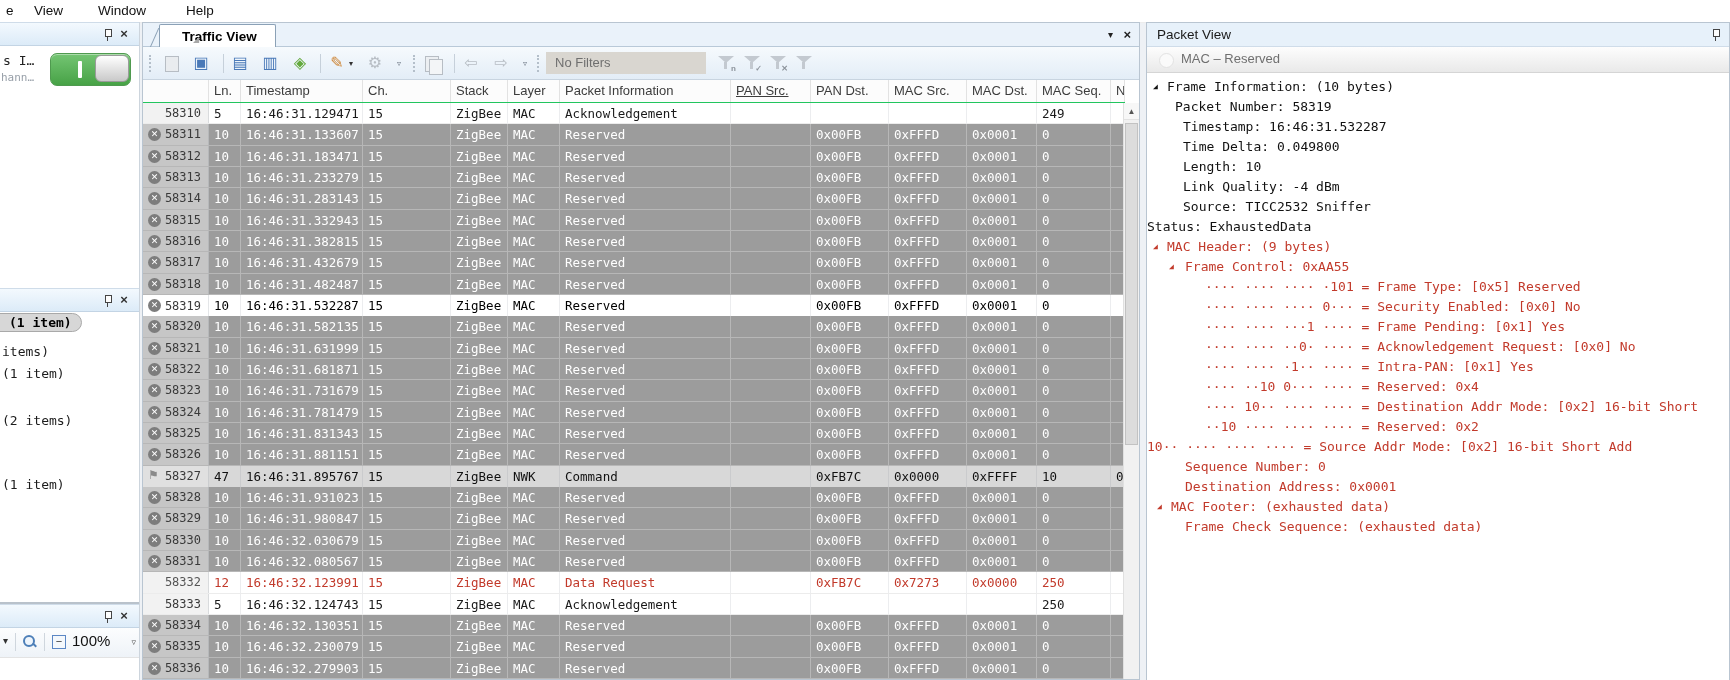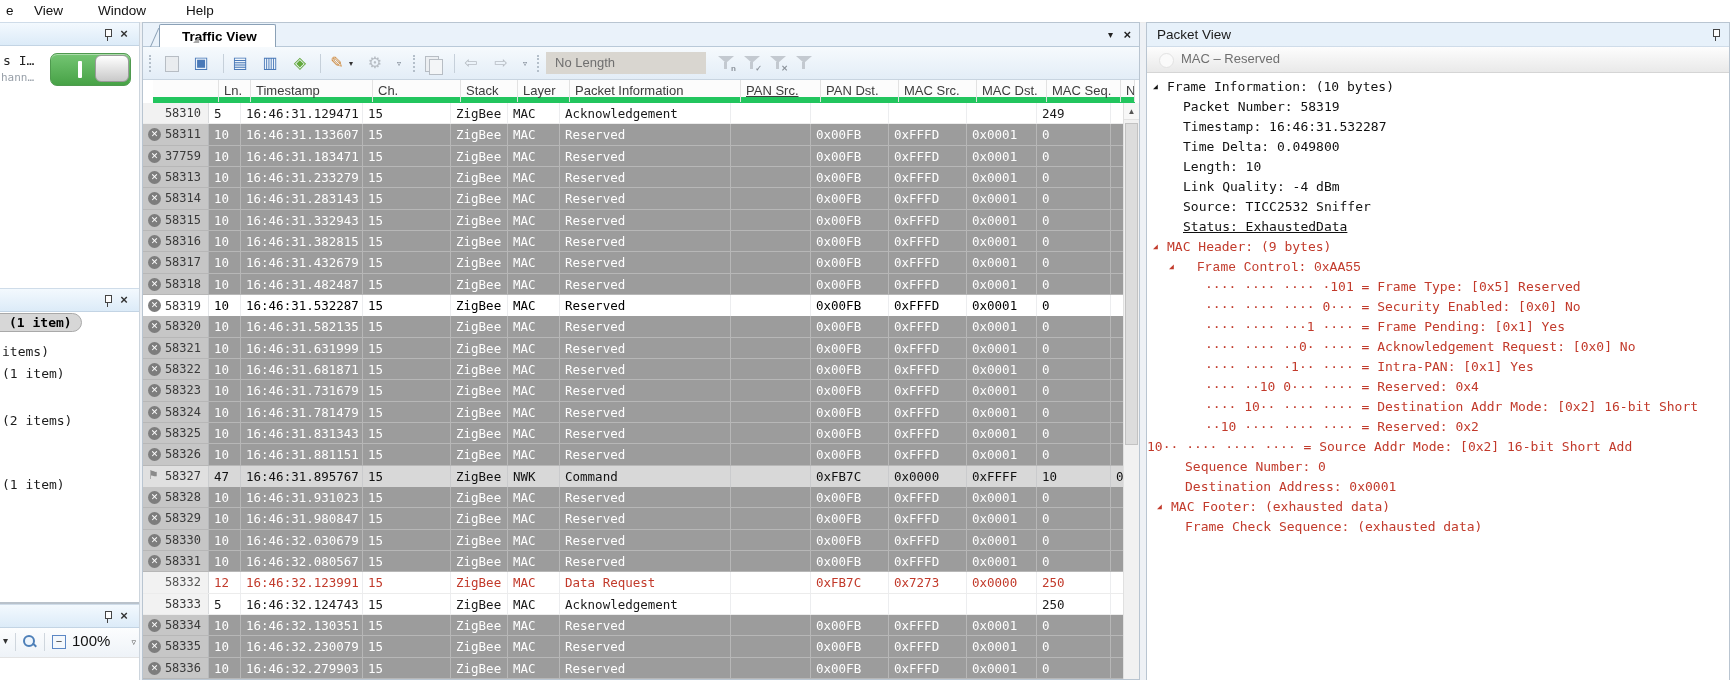--- a/index.html
+++ b/index.html
@@ -53,21 +53,21 @@
   .docshape{position:absolute;top:9px;width:12px;height:14px;border:1px solid #b7bdc4;background:#eceff2;}
   .mini-drop{position:absolute;top:12px;font-size:8px;color:#333;}
   .overflow2{position:absolute;top:12px;font-size:8px;color:#6b7682;}
   .filterbox{position:absolute;left:403px;top:5px;width:160px;height:22px;background:#d9d6d0;color:#6f6f6f;
              font-size:13px;line-height:22px;padding-left:9px;box-sizing:border-box;}
   .funnel{position:absolute;top:9px;width:16px;height:15px;}
   .funnel::before{content:"";position:absolute;left:0;top:0;border-left:8px solid transparent;border-right:8px solid transparent;border-top:7px solid #c3c9d0;}
   .funnel::after{content:"";position:absolute;left:6px;top:6px;width:3px;height:7px;background:#c3c9d0;}
   .funnel .sub{position:absolute;right:-2px;bottom:-2px;font-size:8px;color:#8b929a;font-weight:bold;}
   
-  .thead{position:absolute;left:0;top:57px;width:982px;height:23px;background:#fcfcfc;border-bottom:6px solid #22c55e;box-sizing:border-box;display:flex;margin-left:10px;}
+  .thead{position:absolute;left:0;top:57px;width:982px;height:23px;background:#fcfcfc;border-bottom:1px solid #22c55e;box-sizing:border-box;display:flex;}
   .hcell{height:22px;line-height:22px;font-size:13px;color:#3c3c3c;padding-left:5px;box-sizing:border-box;
          border-right:1px solid #e2e2e2;overflow:hidden;white-space:nowrap;flex:none;}
   .corner{position:absolute;left:50px;top:12px;font-size:8px;color:#a8a8a8;}
   .rows{position:absolute;left:0;top:80px;width:982px;height:576px;overflow:hidden;}
   .trow{display:flex;height:21.33px;font-family:"DejaVu Sans Mono",monospace;font-size:12.5px;}
   .tcell{flex:none;height:100%;line-height:21px;padding-left:5px;box-sizing:border-box;overflow:hidden;white-space:nowrap;
          border-right:1px solid rgba(120,130,140,.14);}
   .rowhead{flex:none;height:100%;box-sizing:border-box;display:flex;align-items:center;justify-content:flex-end;
            padding-right:7px;font-size:12px;color:#3a3a3a;border-right:1px solid rgba(120,130,140,.2);position:relative;}
   .err-ic{position:absolute;left:5px;top:4px;width:13px;height:13px;border-radius:50%;background:#7d7d7d;
@@ -172,21 +172,21 @@
       <span class="ticon ic-gray" style="left:222px;">⚙</span>
       <span class="overflow2" style="left:254px;">▿</span>
       <span class="grip" style="left:270px;"></span>
       <span class="docshape" style="left:282px;"></span>
       <span class="docshape" style="left:286px;top:12px;background:#f3f5f7;"></span>
       <span class="tsep" style="left:311px;"></span>
       <span class="ticon ic-gray" style="left:318px;">⇦</span>
       <span class="ticon ic-gray" style="left:348px;">⇨</span>
       <span class="overflow2" style="left:380px;">▿</span>
       <span class="grip" style="left:394px;"></span>
-      <span class="filterbox">No Length</span>
+      <span class="filterbox">No Filters</span>
       <span id="funnels"></span>
     <span class="funnel" style="left: 575px;">
           <span class="sub">n</span>
         </span><span class="funnel" style="left: 601px;">
           <span class="sub">✓</span>
         </span><span class="funnel" style="left: 627px;">
           <span class="sub">✕</span>
         </span><span class="funnel" style="left: 653px;">
           <span class="sub"></span>
         </span></div>
@@ -239,21 +239,21 @@
           <div class="tcell" style="width: 80px;"></div>
           <div class="tcell" style="width: 78px;">0x00FB</div>
           <div class="tcell" style="width: 78px;">0xFFFD</div>
           <div class="tcell" style="width: 70px;">0x0001</div>
           <div class="tcell" style="width: 74px;">0</div>
           <div class="tcell" style="width: 14px;"></div>
         </div>
         <div class="trow r-gray">
           <div class="rowhead" style="width: 66px;">
             <span class="err-ic">✕</span>
-            <span>37759</span>
+            <span>58312</span>
           </div>
           <div class="tcell" style="width: 32px;">10</div>
           <div class="tcell" style="width: 122px;">16:46:31.183471</div>
           <div class="tcell" style="width: 88px;">15</div>
           <div class="tcell" style="width: 57px;">ZigBee</div>
           <div class="tcell" style="width: 52px;">MAC</div>
           <div class="tcell" style="width: 171px;">Reserved</div>
           <div class="tcell" style="width: 80px;"></div>
           <div class="tcell" style="width: 78px;">0x00FB</div>
           <div class="tcell" style="width: 78px;">0xFFFD</div>
@@ -701,29 +701,29 @@
 
   <div class="packet">
     <div class="ptitle">Packet View</div>
     <span class="pin"></span>
     <div class="psub">
       <span class="circ"></span>
       <span class="txt">MAC – Reserved</span>
     </div>
     <div class="plines" id="plines">
         <div class="pline c-k"><span class="arr" style="left: 6px;">◢</span><span style="padding-left: 20px; display: inline-block;">Frame Information: (10 bytes)</span></div>
-        <div class="pline c-k"><span style="padding-left: 36px; display: inline-block;">Packet Number: 58319</span></div>
+        <div class="pline c-k"><span style="padding-left: 28px; display: inline-block;">Packet Number: 58319</span></div>
         <div class="pline c-k"><span style="padding-left: 36px; display: inline-block;">Timestamp: 16:46:31.532287</span></div>
         <div class="pline c-k"><span style="padding-left: 36px; display: inline-block;">Time Delta: 0.049800</span></div>
         <div class="pline c-k"><span style="padding-left: 36px; display: inline-block;">Length: 10</span></div>
         <div class="pline c-k"><span style="padding-left: 36px; display: inline-block;">Link Quality: -4 dBm</span></div>
         <div class="pline c-k"><span style="padding-left: 36px; display: inline-block;">Source: TICC2532 Sniffer</span></div>
-        <div class="pline c-k"><span style="padding-left: 36px; display: inline-block; text-decoration: underline;">Status: ExhaustedData</span></div>
+        <div class="pline c-k"><span style="display: inline-block;">Status: ExhaustedData</span></div>
         <div class="pline c-r"><span class="arr" style="left: 6px;">◢</span><span style="padding-left: 20px; display: inline-block;">MAC Header: (9 bytes)</span></div>
-        <div class="pline c-r"><span class="arr" style="left: 22px;">◢</span><span style="padding-left: 50px; display: inline-block; font-family: Liberation Mono, monospace;">Frame Control: 0xAA55</span></div>
+        <div class="pline c-r"><span class="arr" style="left: 22px;">◢</span><span style="padding-left: 38px; display: inline-block;">Frame Control: 0xAA55</span></div>
         <div class="pline c-r"><span style="padding-left: 58px; display: inline-block;">···· ···· ···· ·101 = Frame Type: [0x5] Reserved</span></div>
         <div class="pline c-r"><span style="padding-left: 58px; display: inline-block;">···· ···· ···· 0··· = Security Enabled: [0x0] No</span></div>
         <div class="pline c-r"><span style="padding-left: 58px; display: inline-block;">···· ···· ···1 ···· = Frame Pending: [0x1] Yes</span></div>
         <div class="pline c-r"><span style="padding-left: 58px; display: inline-block;">···· ···· ··0· ···· = Acknowledgement Request: [0x0] No</span></div>
         <div class="pline c-r"><span style="padding-left: 58px; display: inline-block;">···· ···· ·1·· ···· = Intra-PAN: [0x1] Yes</span></div>
         <div class="pline c-r"><span style="padding-left: 58px; display: inline-block;">···· ··10 0··· ···· = Reserved: 0x4</span></div>
         <div class="pline c-r"><span style="padding-left: 58px; display: inline-block;">···· 10·· ···· ···· = Destination Addr Mode: [0x2] 16-bit Short</span></div>
         <div class="pline c-r"><span style="padding-left: 58px; display: inline-block;">··10 ···· ···· ···· = Reserved: 0x2</span></div>
         <div class="pline c-r"><span style="display: inline-block;">10·· ···· ···· ···· = Source Addr Mode: [0x2] 16-bit Short Add</span></div>
         <div class="pline c-r"><span style="padding-left: 38px; display: inline-block;">Sequence Number: 0</span></div>

